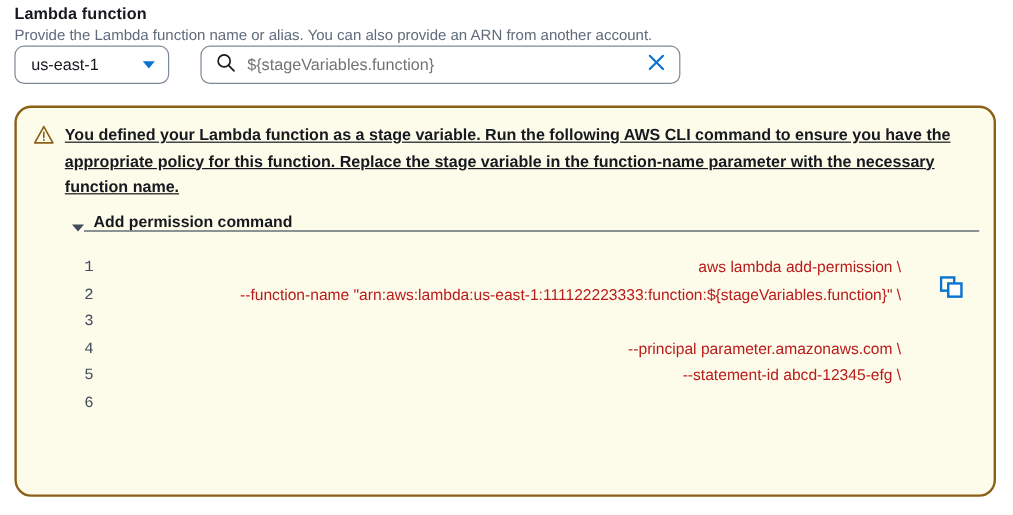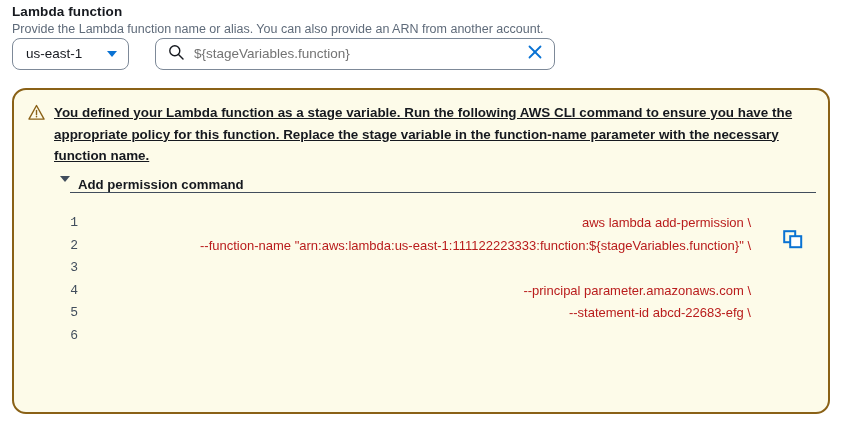--- a/index.html
+++ b/index.html
@@ -46,21 +46,21 @@
   
   .controls {
     position: absolute;
     left: 12px;
     top: 38px;
     display: flex;
     align-items: flex-start;
   }
 
   .region-select {
-    width: 117px;
+    width: 129px;
     height: 32px;
     box-sizing: border-box;
     border: 1px solid #7d8998;
     border-radius: 8px;
     background: #ffffff;
     display: flex;
     align-items: center;
     justify-content: space-between;
     padding: 0 11px 0 13px;
     cursor: pointer;
@@ -131,21 +131,21 @@
     font-weight: bold;
     line-height: 21.5px;
     color: #16191f;
     max-width: 762px;
     text-decoration: underline;
   }
 
   .expander {
     margin: 9px 0 0 32px;
     display: flex;
-    align-items: flex-start;
+    align-items: flex-end;
     cursor: pointer;
     width: max-content;
   }
   .caret-expander {
     width: 0; height: 0;
     border-left: 5px solid transparent;
     border-right: 5px solid transparent;
     border-top: 6px solid #414d5c;
     margin-right: 8px;
   }
@@ -285,21 +285,21 @@
         <div class="lineno">3</div>
       </div>
 
       <div class="code-row">
         <div class="lineno">4</div>
         <div class="codetext">--principal parameter.amazonaws.com \</div>
       </div>
 
       <div class="code-row">
         <div class="lineno">5</div>
-        <div class="codetext">--statement-id abcd-22683-efg \</div>
+        <div class="codetext">--statement-id abcd-12345-efg \</div>
       </div>
 
       <div class="code-row">
         <div class="lineno">6</div>
       </div>
 
     </div>
 
   </div>
 

